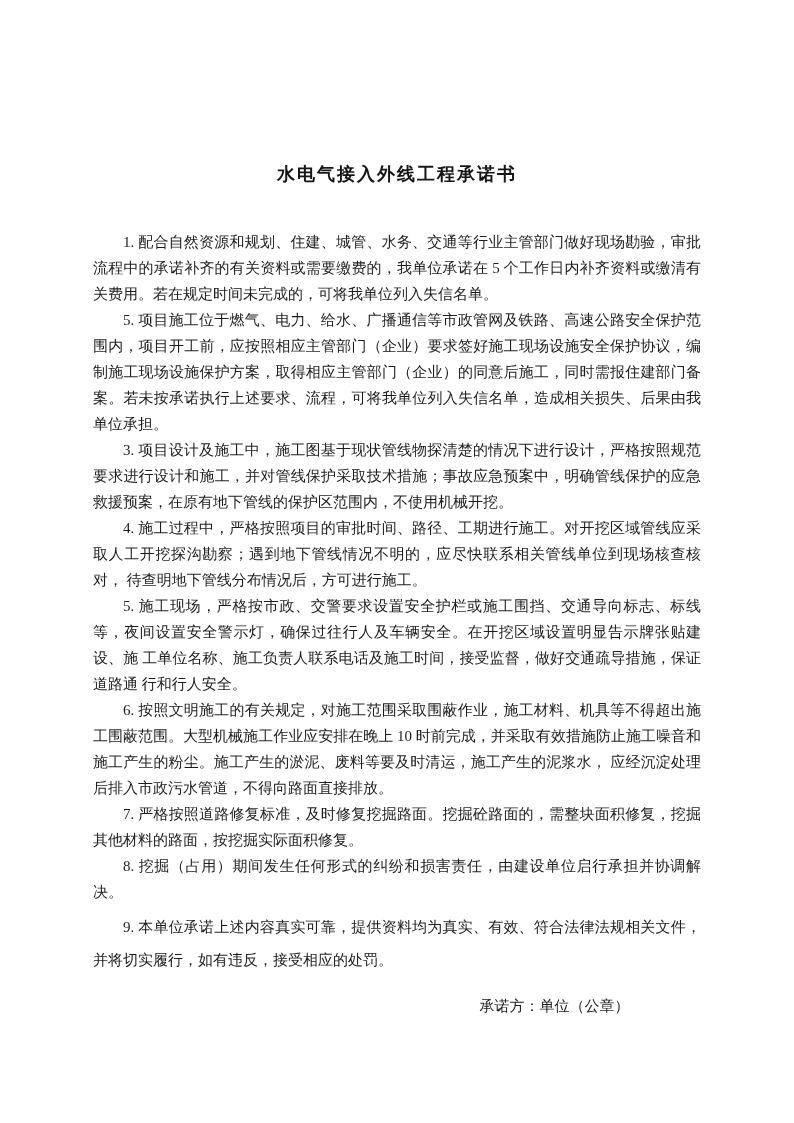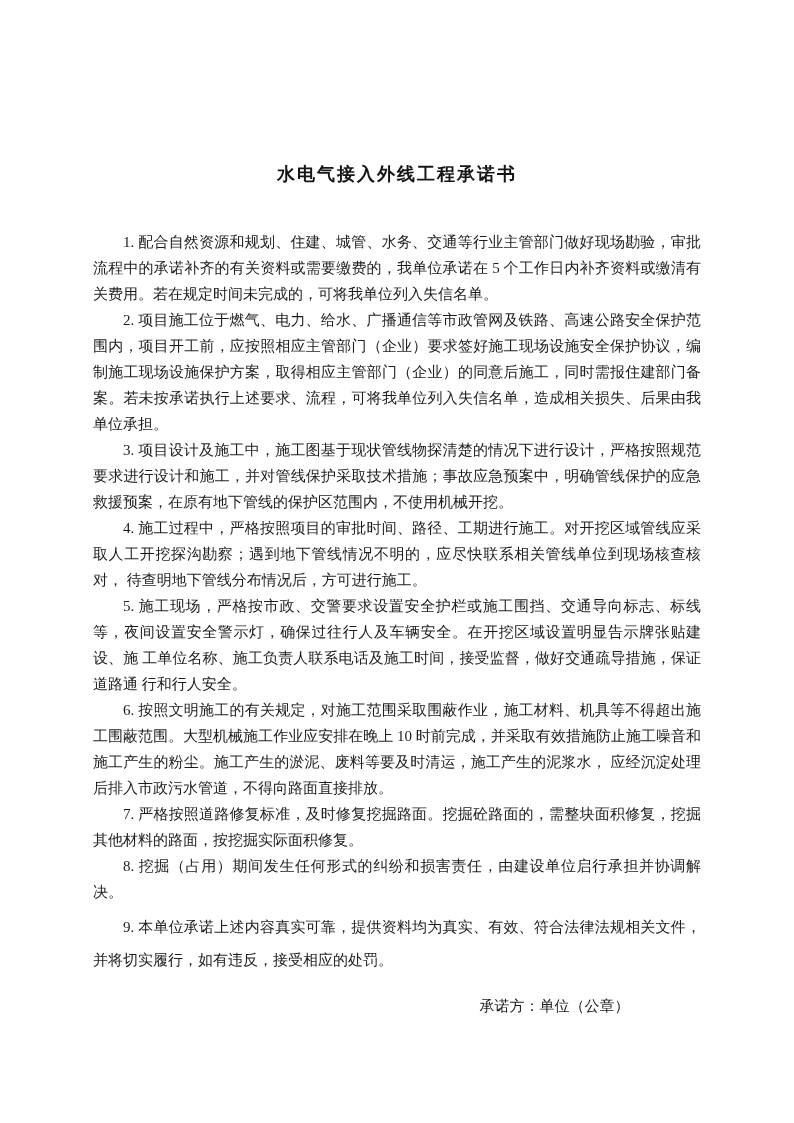--- a/index.html
+++ b/index.html
@@ -51,21 +51,21 @@
     word-break: keep-all;
   }
 </style>
 </head>
 <body>
 
 <div class="page">
   <h1 class="doc-title">水电气接入外线工程承诺书</h1>
 
   <p class="para">1. 配合自然资源和规划、住建、城管、水务、交通等行业主管部门做好现场勘验，审批流程中的承诺补齐的有关资料或需要缴费的，我单位承诺在 5 个工作日内补齐资料或缴清有关费用。若在规定时间未完成的，可将我单位列入失信名单。</p>
-  <p class="para">2. 项目施工位于燃气、电力、给水、广播通信等市政管网及铁路、高速公路安全保护范 围内，项目开工前，应按照相应主管部门（企业）要求签好施工现场设施安全保护协议，编 制施工现场设施保护方案，取得相应主管部门（企业）的同意后施工，同时需报住建部门备 案。若未按承诺执行上述要求、流程，可将我单位列入失信名单，造成相关损失、后果由我 单位承担。</p>
+  <p class="para">5. 项目施工位于燃气、电力、给水、广播通信等市政管网及铁路、高速公路安全保护范 围内，项目开工前，应按照相应主管部门（企业）要求签好施工现场设施安全保护协议，编 制施工现场设施保护方案，取得相应主管部门（企业）的同意后施工，同时需报住建部门备 案。若未按承诺执行上述要求、流程，可将我单位列入失信名单，造成相关损失、后果由我 单位承担。</p>
   <p class="para">3. 项目设计及施工中，施工图基于现状管线物探清楚的情况下进行设计，严格按照规范要求进行设计和施工，并对管线保护采取技术措施；事故应急预案中，明确管线保护的应急救援预案，在原有地下管线的保护区范围内，不使用机械开挖。</p>
   <p class="para">4. 施工过程中，严格按照项目的审批时间、路径、工期进行施工。对开挖区域管线应采取人工开挖探沟勘察；遇到地下管线情况不明的，应尽快联系相关管线单位到现场核查核对， 待查明地下管线分布情况后，方可进行施工。</p>
   <p class="para">5. 施工现场，严格按市政、交警要求设置安全护栏或施工围挡、交通导向标志、标线等，夜间设置安全警示灯，确保过往行人及车辆安全。在开挖区域设置明显告示牌张贴建设、施 工单位名称、施工负责人联系电话及施工时间，接受监督，做好交通疏导措施，保证道路通 行和行人安全。</p>
   <p class="para">6. 按照文明施工的有关规定，对施工范围采取围蔽作业，施工材料、机具等不得超出施工围蔽范围。大型机械施工作业应安排在晚上 10 时前完成，并采取有效措施防止施工噪音和 施工产生的粉尘。施工产生的淤泥、废料等要及时清运，施工产生的泥浆水， 应经沉淀处理 后排入市政污水管道，不得向路面直接排放。</p>
   <p class="para">7. 严格按照道路修复标准，及时修复挖掘路面。挖掘砼路面的，需整块面积修复，挖掘其他材料的路面，按挖掘实际面积修复。</p>
   <p class="para">8. 挖掘（占用）期间发生任何形式的纠纷和损害责任，由建设单位启行承担并协调解决。</p>
   <p class="para wide-leading">9. 本单位承诺上述内容真实可靠，提供资料均为真实、有效、符合法律法规相关文件，并将切实履行，如有违反，接受相应的处罚。</p>
 
   <p class="signature-line">承诺方：单位（公章）</p>
 </div>

